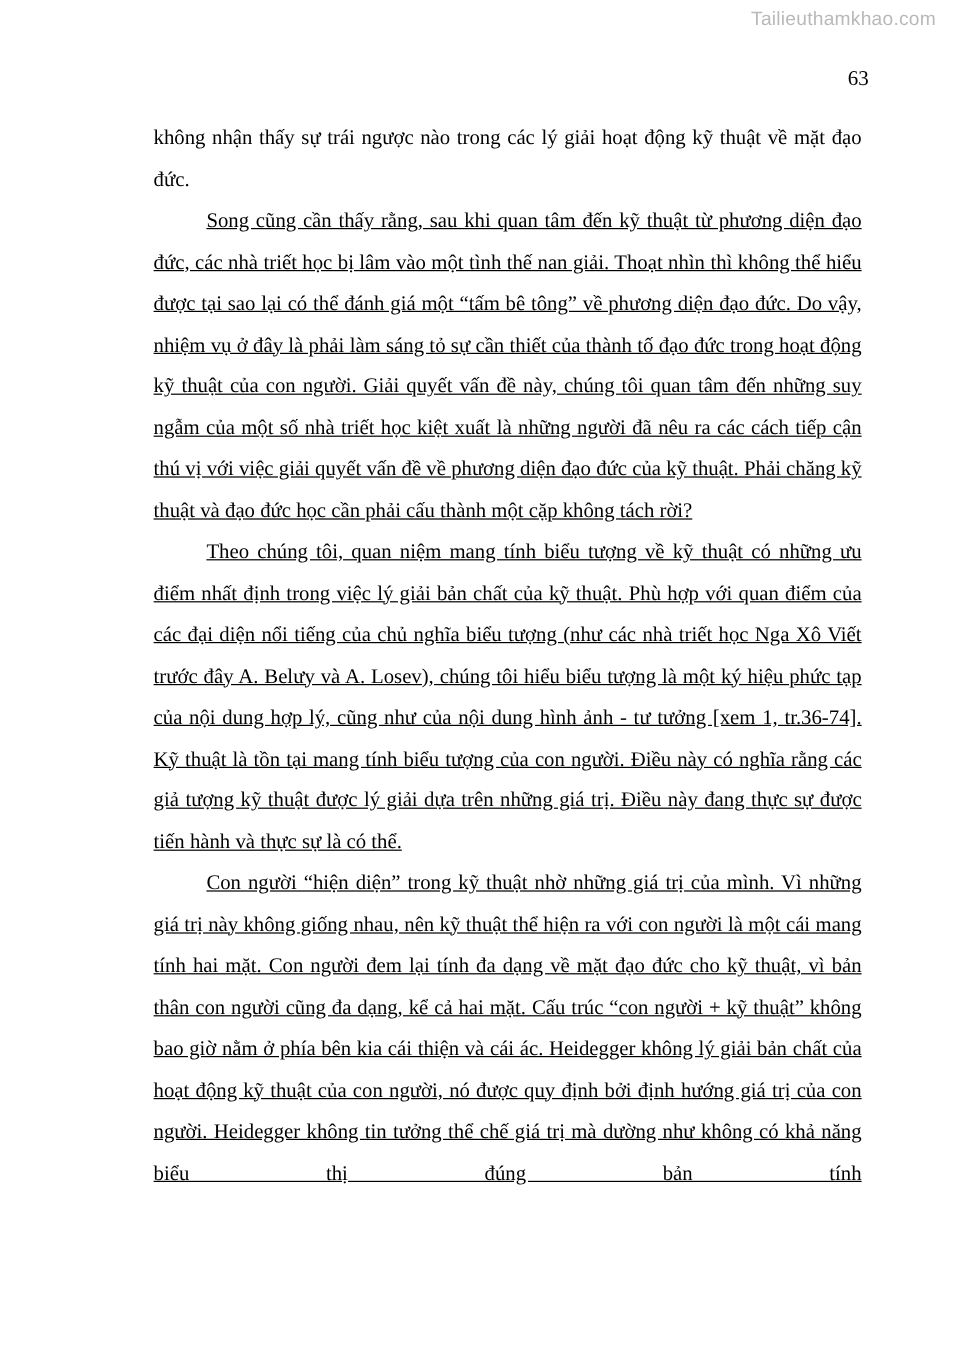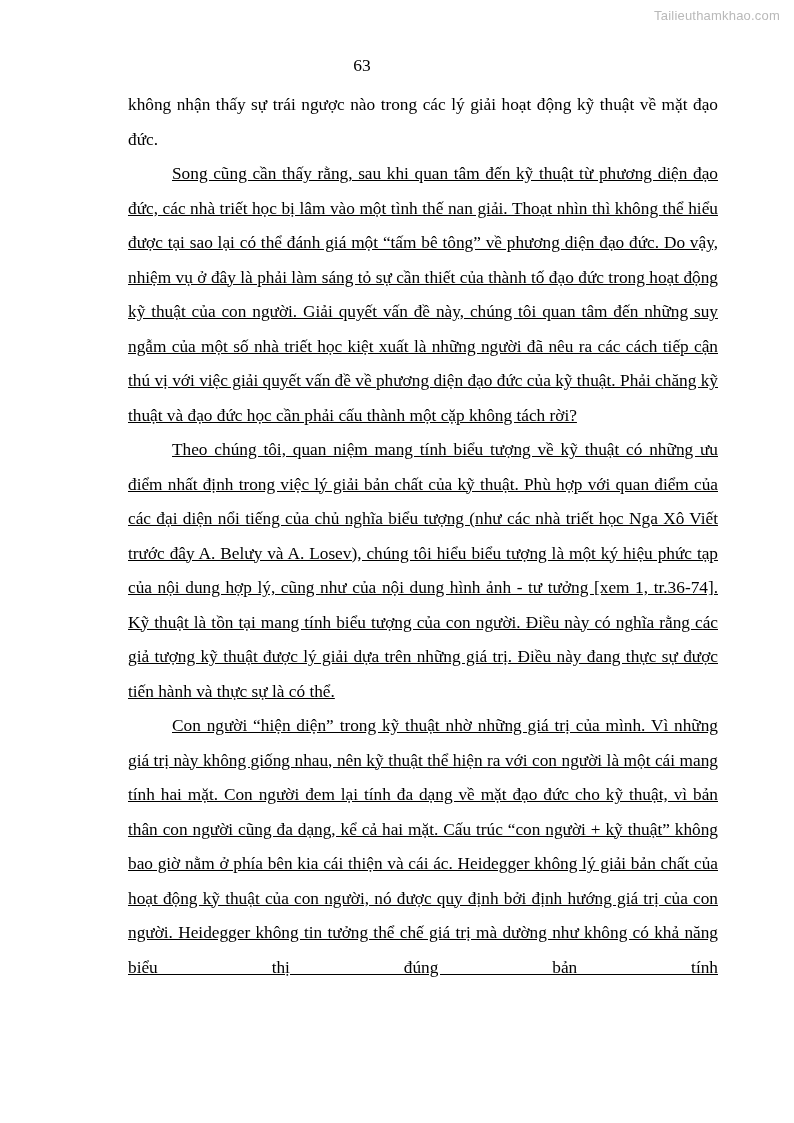--- a/index.html
+++ b/index.html
@@ -19,37 +19,37 @@
     position: relative;
     width: 794px;
     height: 1123px;
     box-sizing: border-box;
   }
   .watermark {
     position: absolute;
     top: 8px;
     right: 14px;
     font-family: "Liberation Sans", sans-serif;
-    font-size: 13px;
+    font-size: 16px;
     color: #b9b9b9;
     letter-spacing: 0.2px;
     user-select: none;
   }
   .page-number {
     position: absolute;
     top: 55px;
     left: 0;
     width: 724px;
-    text-align: center;
+    text-align: right;
     font-size: 17.5px;
     font-family: "Liberation Serif", serif;
   }
   .content {
     position: absolute;
-    top: 88px;
+    top: 98px;
     left: 128px;
     width: 590px;
   }
   .para {
     margin: 0 0 0 0;
     font-size: 17.3px;
     line-height: 34.5px;
     text-align: justify;
     text-justify: inter-word;
     text-indent: 0;

